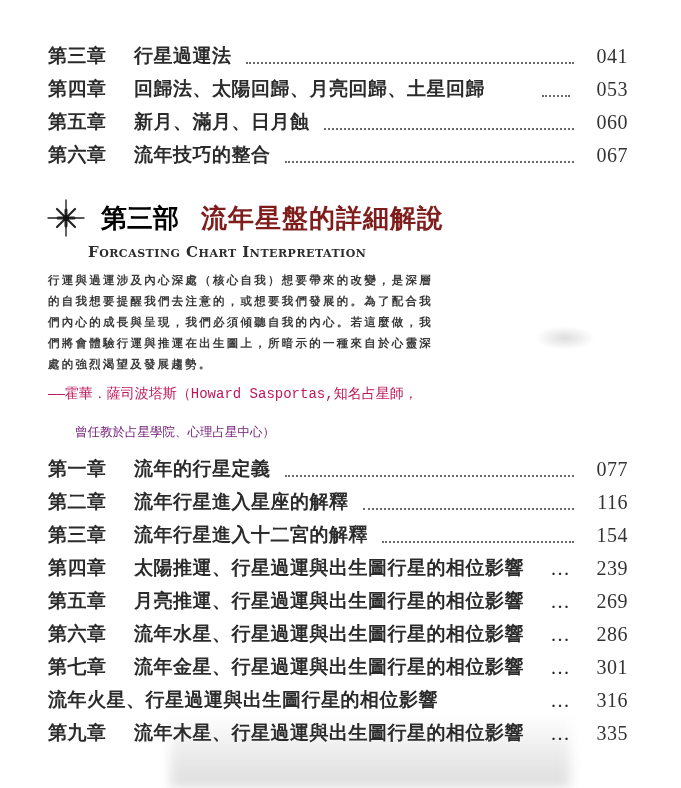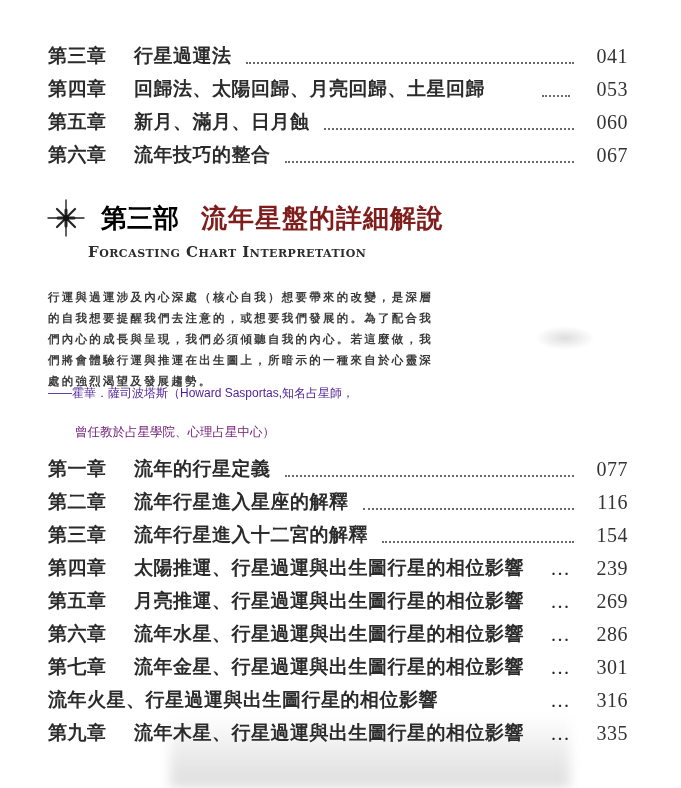--- a/index.html
+++ b/index.html
@@ -32,27 +32,27 @@
   }
   .star-icon { width: 40px; height: 40px; flex: none; }
   .part-label { font-size: 26px; font-weight: bold; color: #000000; margin-left: 15px; }
   .part-title { font-size: 26px; font-weight: bold; color: #7f1d1d; margin-left: 22px; letter-spacing: 1px; }
   .part-subtitle {
     position: absolute; left: 88px; top: 243px;
     font-family: "DejaVu Serif", serif; font-weight: bold; font-size: 15px;
     font-variant: small-caps; letter-spacing: 0.5px; color: #2c2c2c;
   }
   .quote {
-    position: absolute; left: 48px; top: 287px; width: 385px;
+    position: absolute; left: 48px; top: 270px; width: 385px;
     font-size: 11.5px; font-weight: bold; color: #3a3a3a; line-height: 21px;
     letter-spacing: 2.2px; text-align: justify;
   }
   .attrib1 {
     position: absolute; left: 48px; top: 385px;
-    font-family: Liberation Sans, sans-serif; font-size: 12px; color: #4c1d95;
+    font-family: Liberation Mono, monospace; font-size: 14px; color: #be185d;
   }
   .attrib2 {
     position: absolute; left: 75px; top: 424px;
     font-family: "DejaVu Sans", sans-serif; font-size: 12.5px; color: #701a75;
   }
   .smudge {
     position: absolute; left: 535px; top: 326px; width: 60px; height: 24px;
     background: radial-gradient(ellipse at center, rgba(160,160,160,0.35), rgba(255,255,255,0) 70%);
   }
   .scan-shadow {

